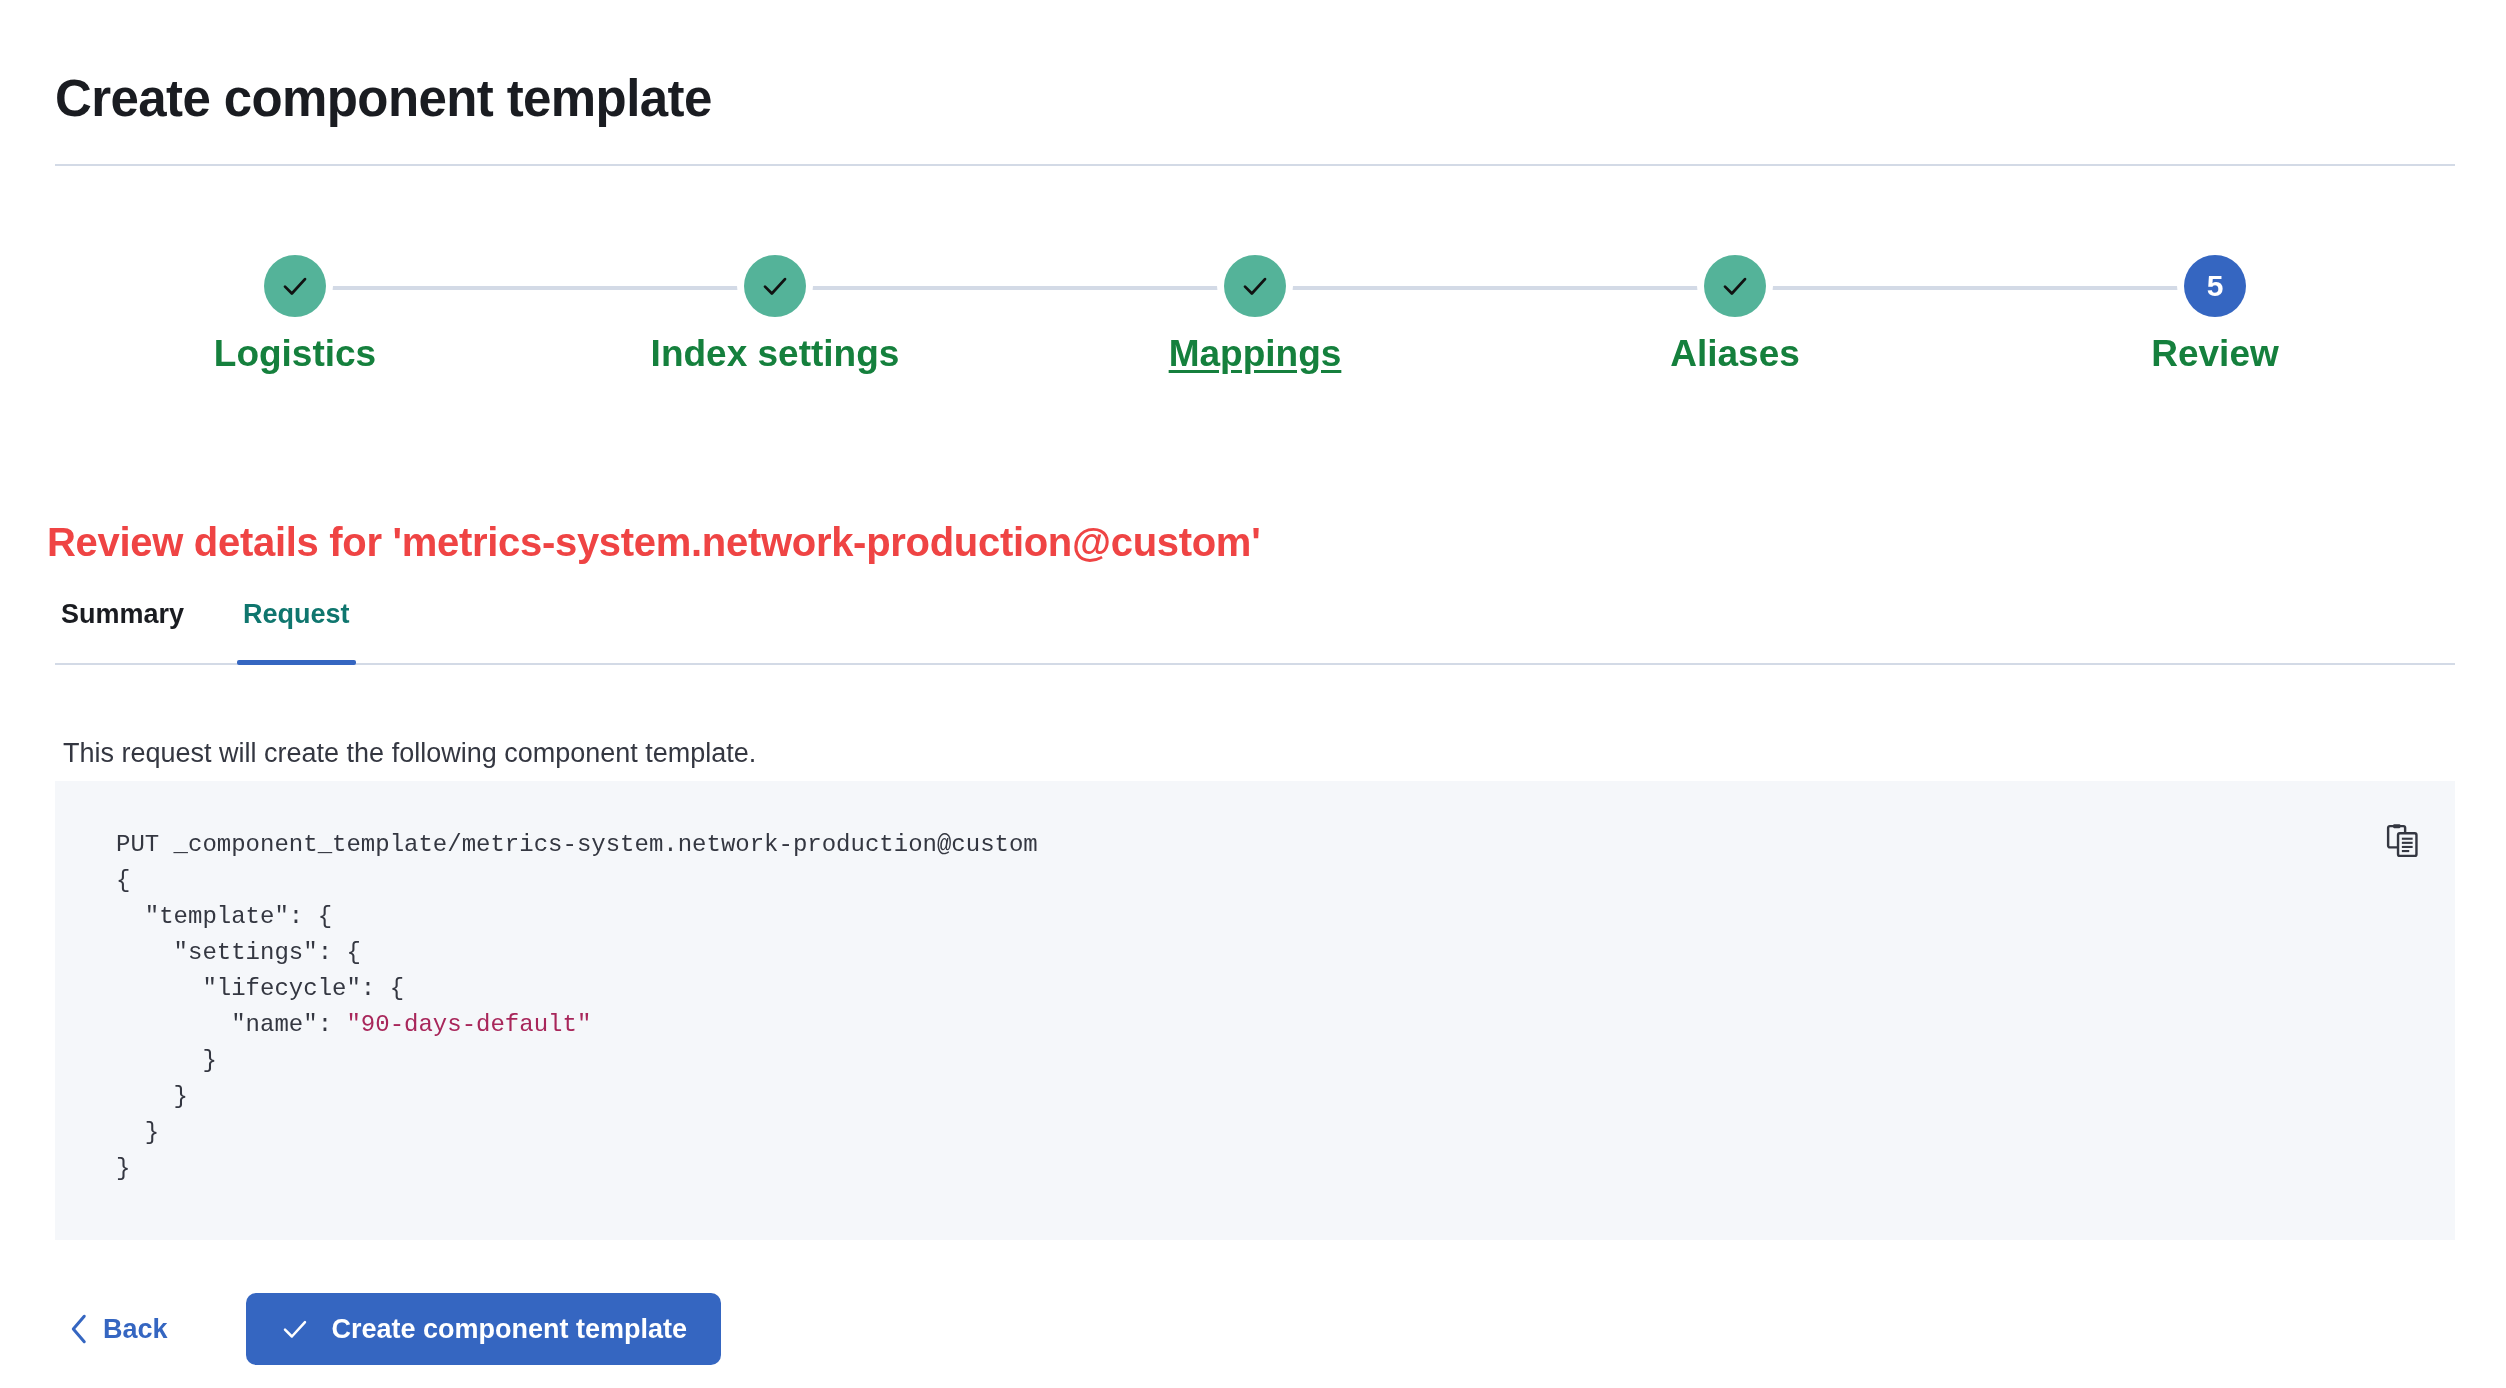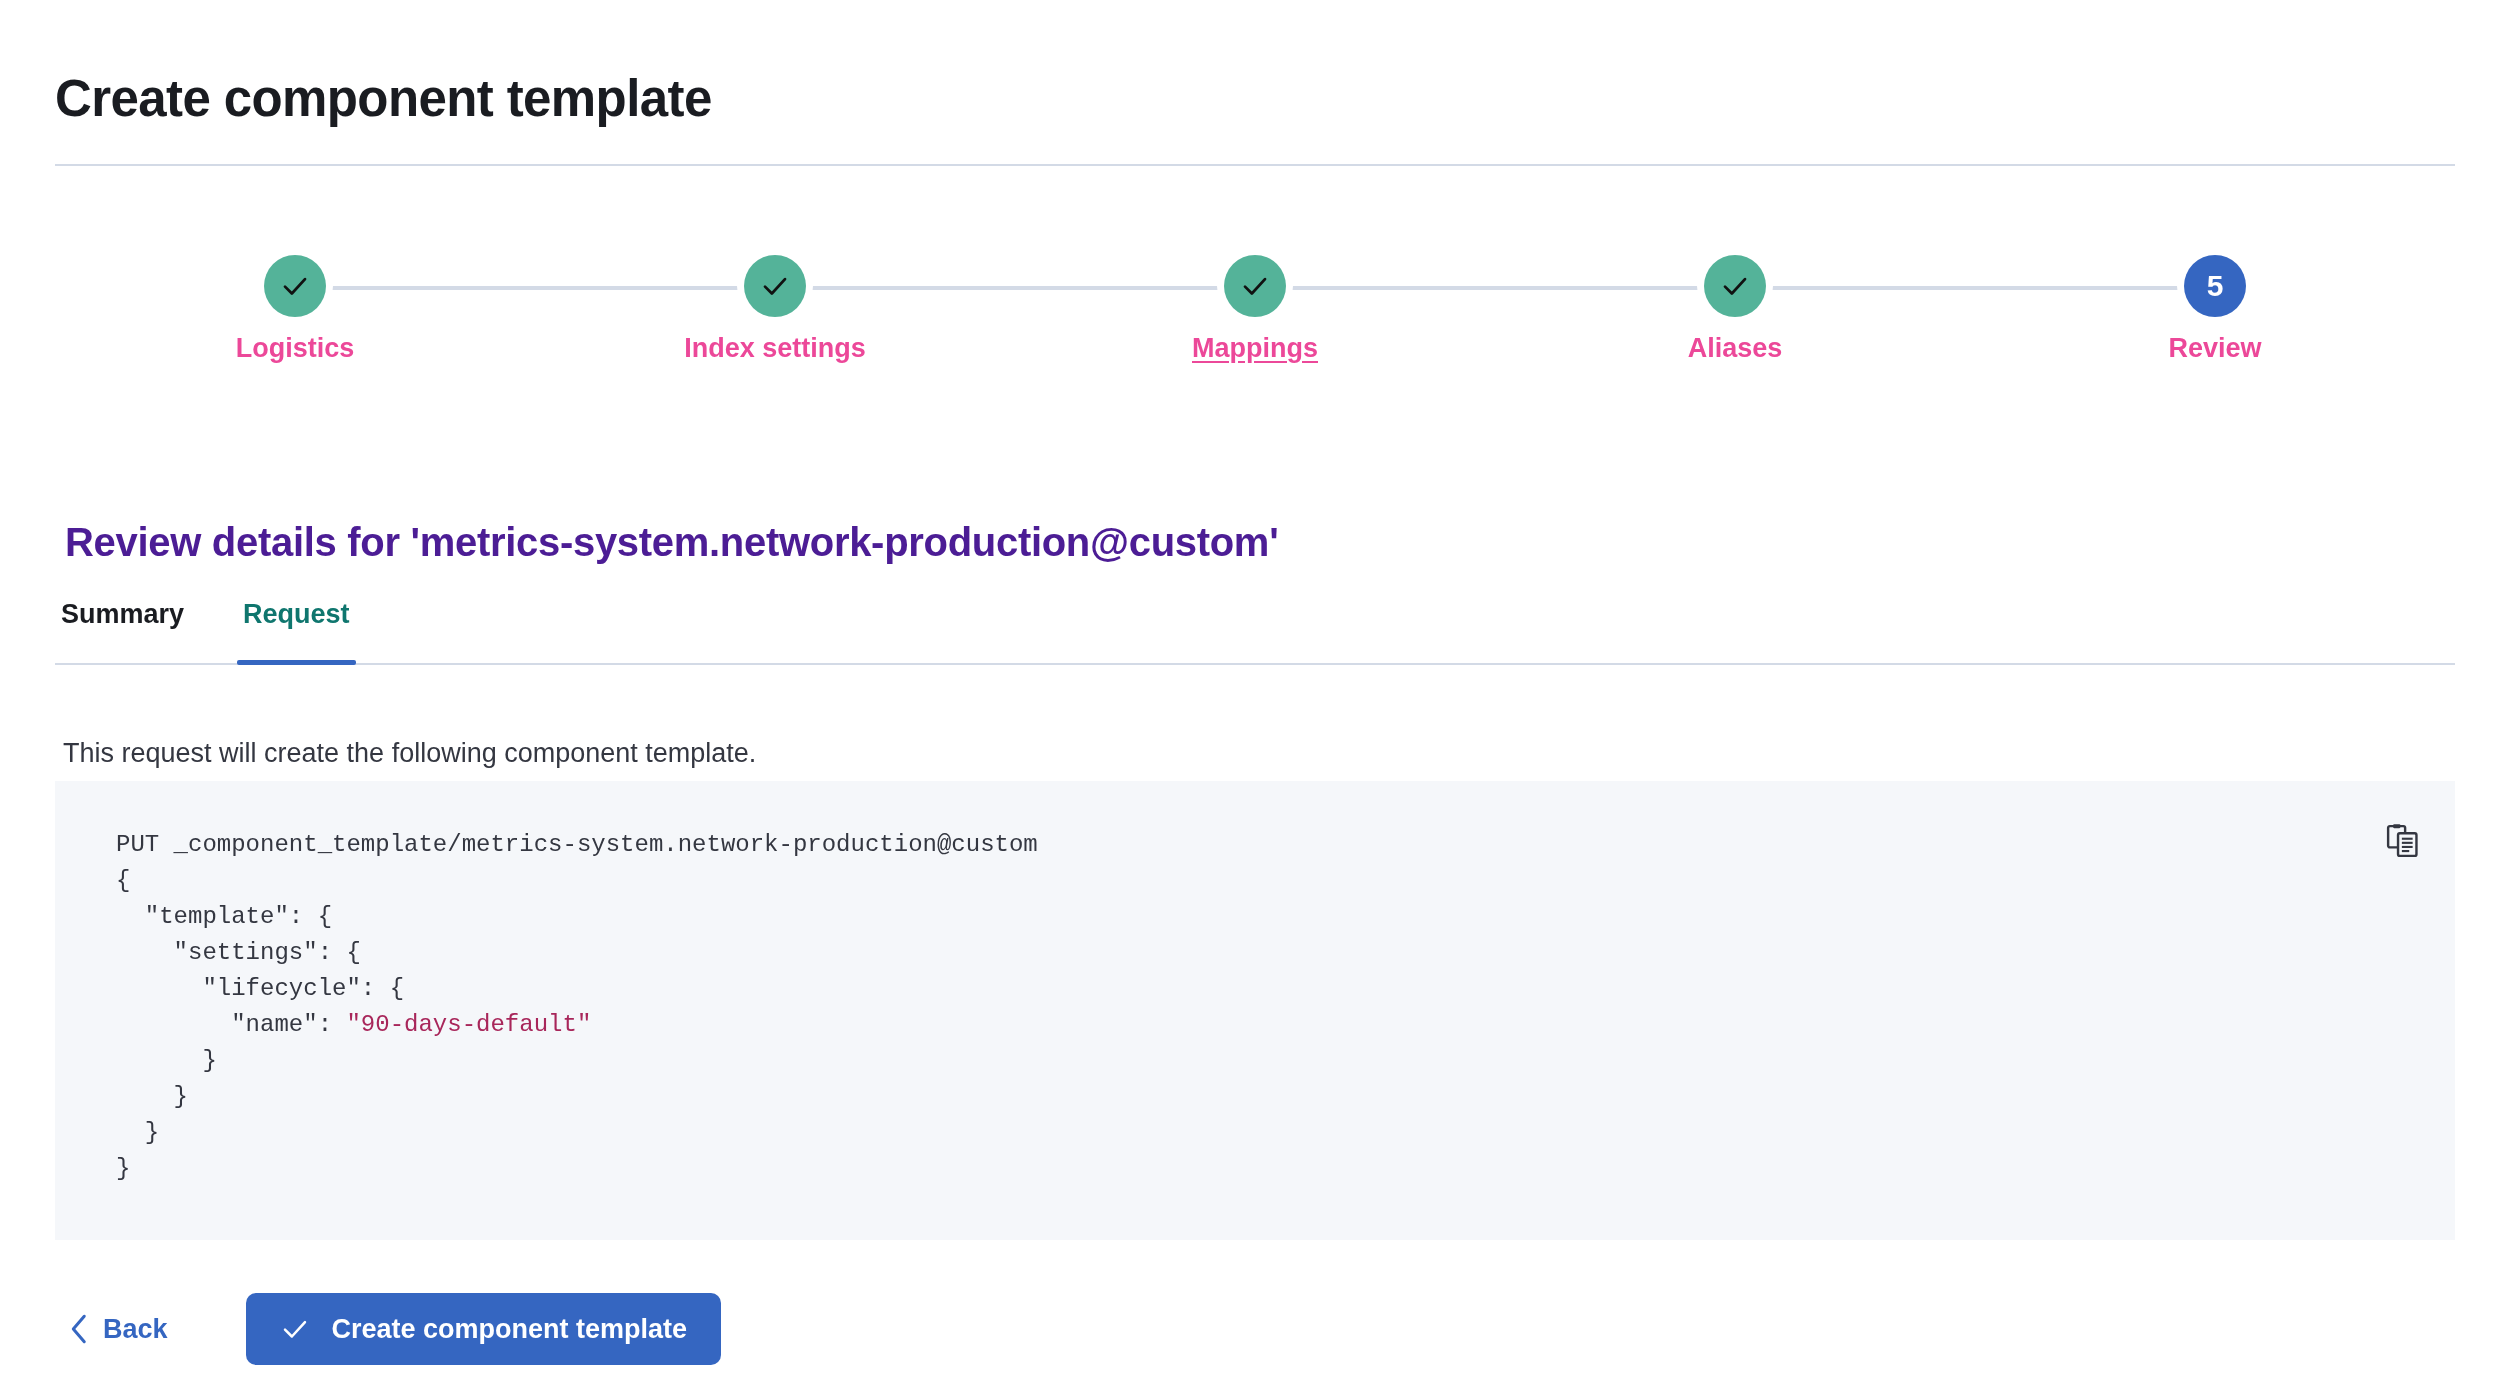--- a/index.html
+++ b/index.html
@@ -102,40 +102,40 @@
   .step-circle .num {
     color: #ffffff;
     font-size: 30px;
     font-weight: 600;
     line-height: 1;
   }
   .step-label {
     position: absolute;
     top: 78px;
     white-space: nowrap;
-    font-size: 27px;
-    font-weight: 700;
-    color: #ec4899;
+    font-size: 37px;
+    font-weight: 700;
+    color: #15803d;
     text-align: center;
   }
   .step-label.hovered {
     text-decoration: underline;
     text-underline-offset: 4px;
   }
 
   
   .section-heading {
     position: absolute;
-    left: 65px;
+    left: 47px;
     top: 484px;
     font-size: 40px;
     line-height: 50px;
     font-weight: 700;
     letter-spacing: -0.3px;
-    color: #4c1d95;
+    color: #ef4444;
     white-space: nowrap;
   }
 
   
   .tabs {
     position: absolute;
     left: 55px;
     top: 597px;
     width: 2400px;
     height: 68px;

